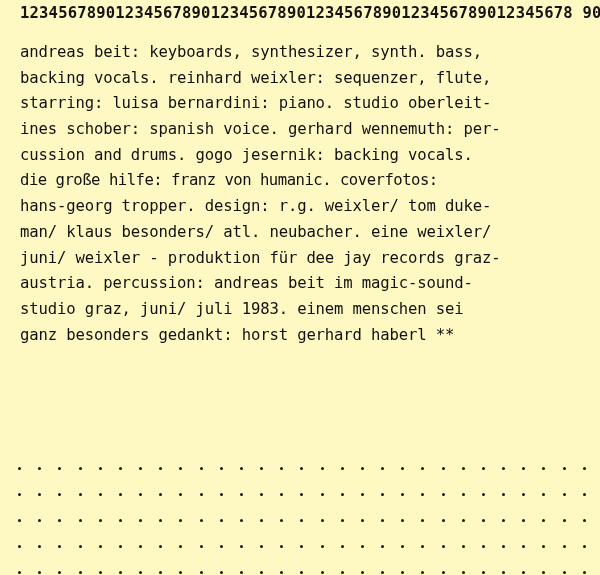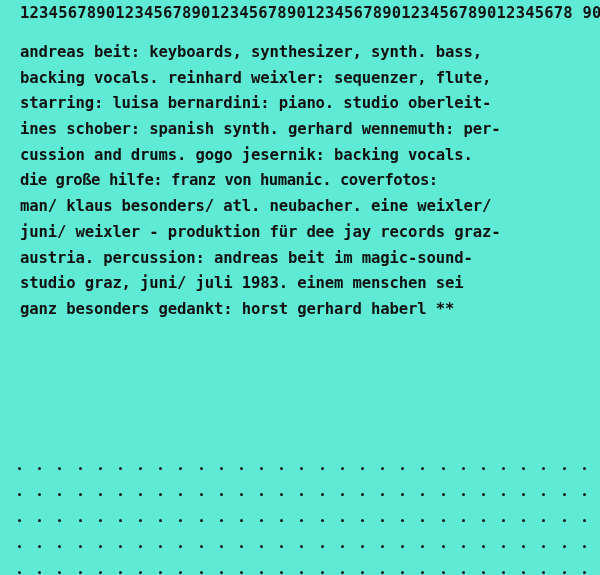--- a/index.html
+++ b/index.html
@@ -10,21 +10,21 @@
     width: 600px;
     height: 575px;
     background: #ffffff;
     font-family: "DejaVu Sans Mono", monospace;
     overflow: hidden;
   }
   .page {
     position: relative;
     width: 600px;
     height: 575px;
-    background: #5eead4;
+    background: #fef9c3;
     box-sizing: border-box;
     padding: 0;
   }
   .ruler {
     position: absolute;
     top: 4px;
     left: 20px;
     right: 10px;
     font-family: "DejaVu Sans Mono", monospace;
     font-size: 15.5px;
@@ -37,21 +37,20 @@
     position: absolute;
     top: 40px;
     left: 20px;
     width: 566px;
     color: #111111;
     font-family: "DejaVu Sans Mono", monospace;
     font-size: 15.6px;
     line-height: 25.7px;
     letter-spacing: -0.15px;
     white-space: nowrap;
-    font-weight: bold;
   }
   .credits .line {
     height: 25.7px;
     white-space: nowrap;
     overflow: visible;
   }
   .credits .line.l9 { letter-spacing: -0.5px; }
   .dots {
     position: absolute;
     left: 18px;
@@ -76,23 +75,24 @@
 <body>
 
 <div class="page">
 
   <div class="ruler">1234567890123456789012345678901234567890123456789012345678 90</div>
 
   <div class="credits">
     <div class="line">andreas beit: keyboards, synthesizer, synth. bass,</div>
     <div class="line">backing vocals. reinhard weixler: sequenzer, flute,</div>
     <div class="line">starring: luisa bernardini: piano. studio oberleit-</div>
-    <div class="line">ines schober: spanish synth. gerhard wennemuth: per-</div>
+    <div class="line">ines schober: spanish voice. gerhard wennemuth: per-</div>
     <div class="line">cussion and drums. gogo jesernik: backing vocals.</div>
     <div class="line l9">die große hilfe: franz von humanic. coverfotos:</div>
+    <div class="line">hans-georg tropper. design: r.g. weixler/ tom duke-</div>
     <div class="line">man/ klaus besonders/ atl. neubacher. eine weixler/</div>
     <div class="line">juni/ weixler - produktion für dee jay records graz-</div>
     <div class="line">austria.  percussion: andreas beit im magic-sound-</div>
     <div class="line">studio graz, juni/ juli 1983.  einem menschen sei</div>
     <div class="line">ganz besonders gedankt: horst gerhard haberl   **</div>
   </div>
 
   <div class="dots">
       <div class="dotrow">
         <span class="dot"></span>

